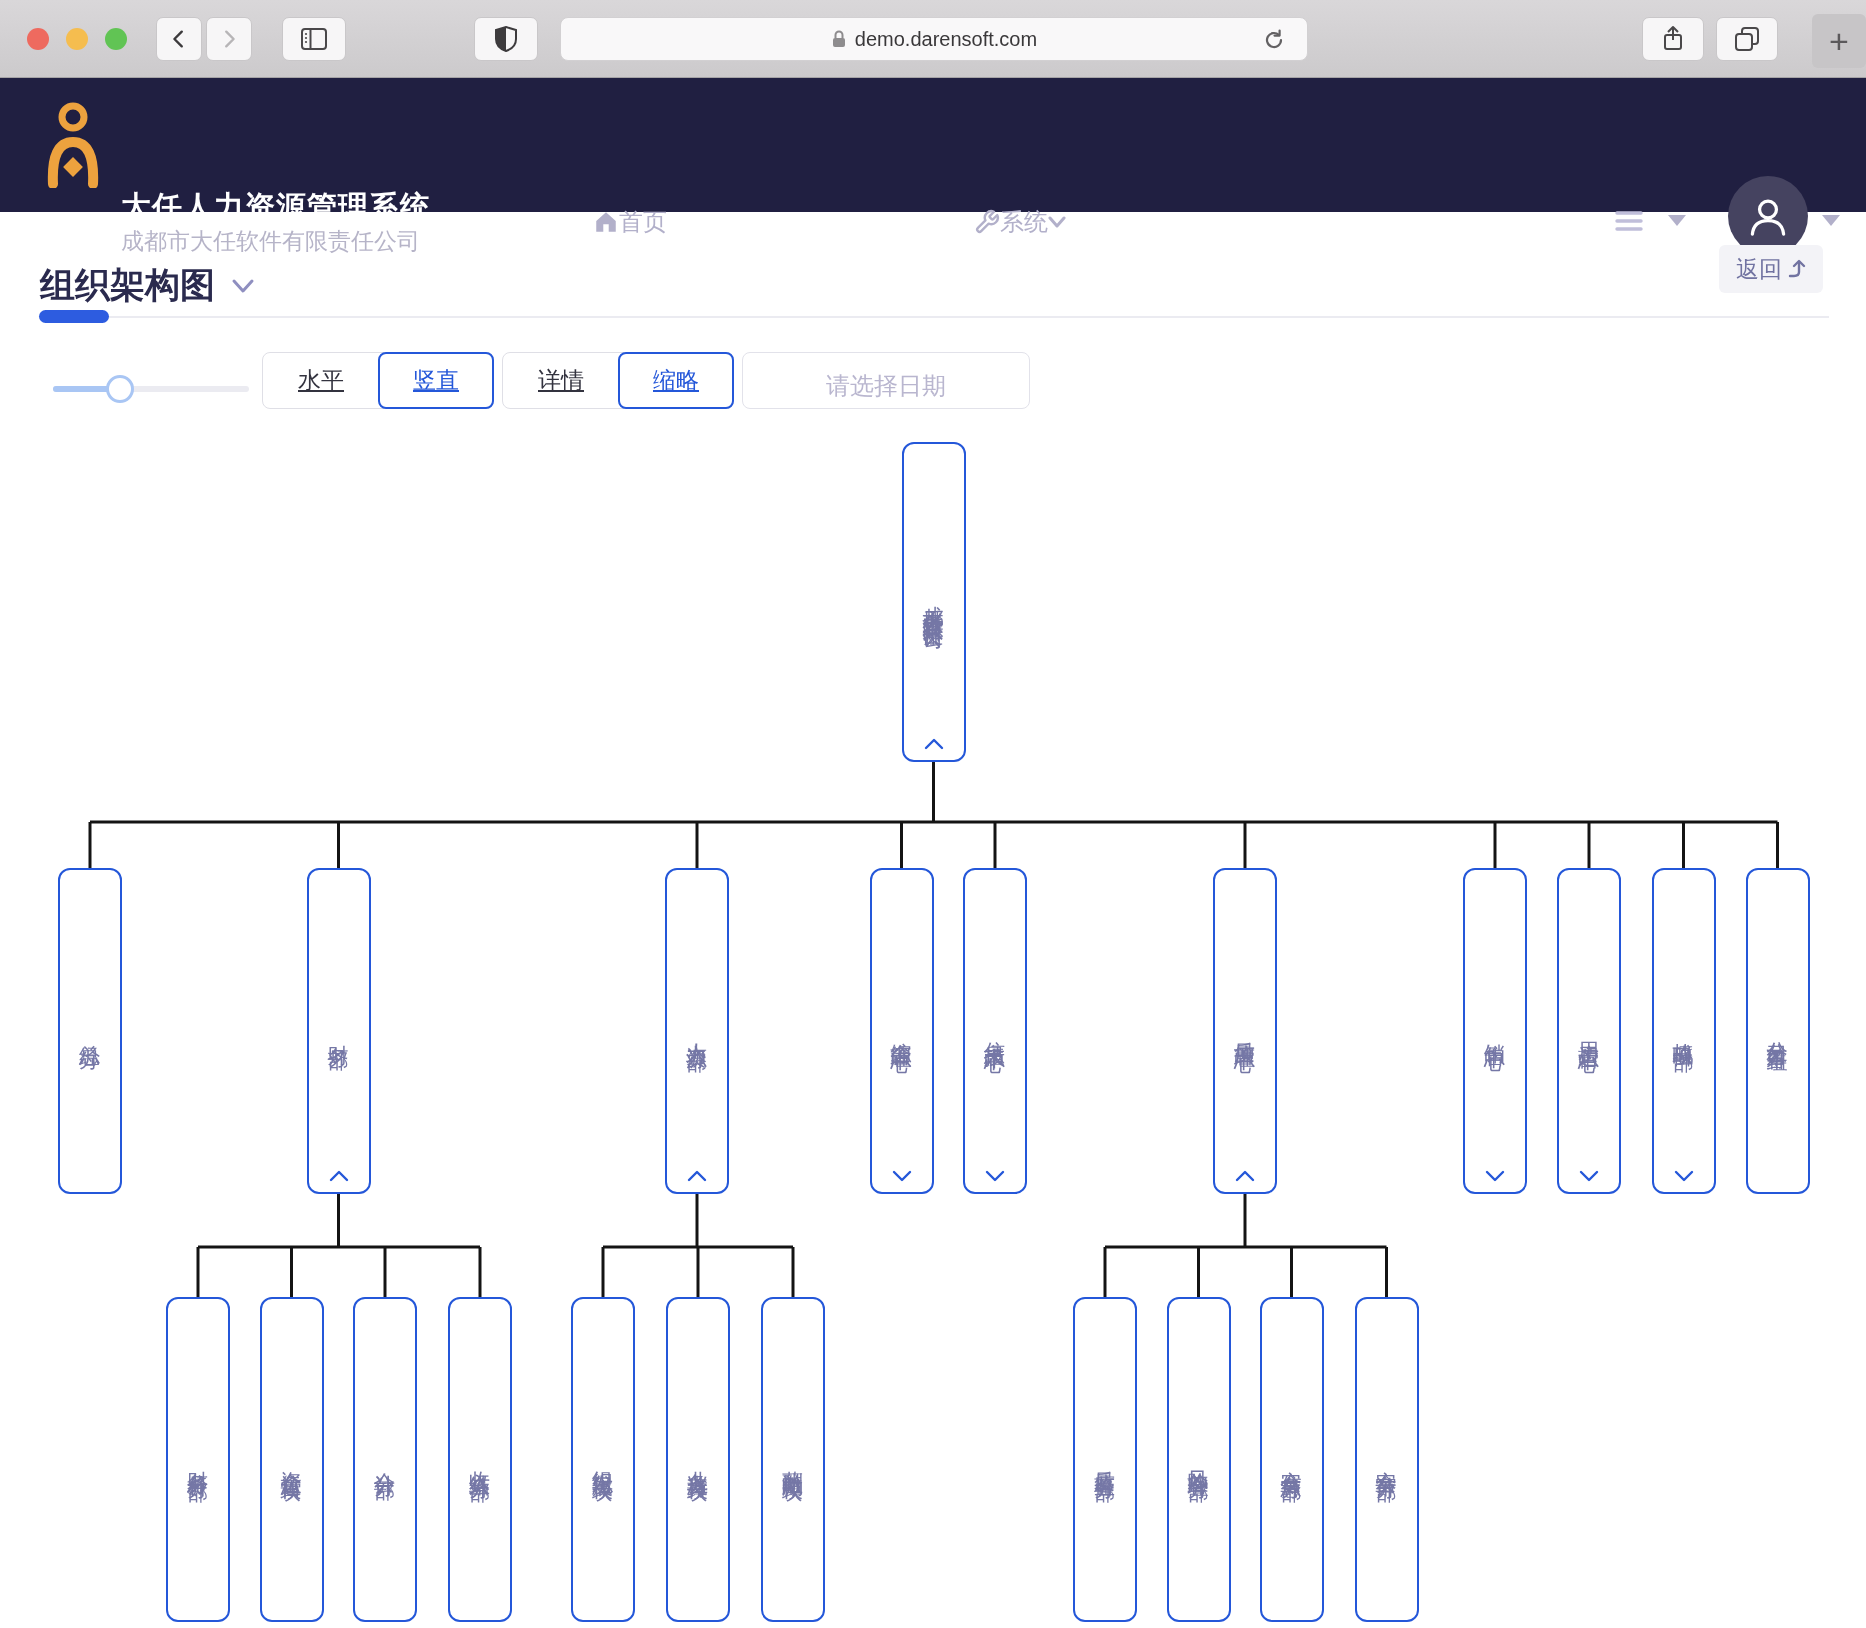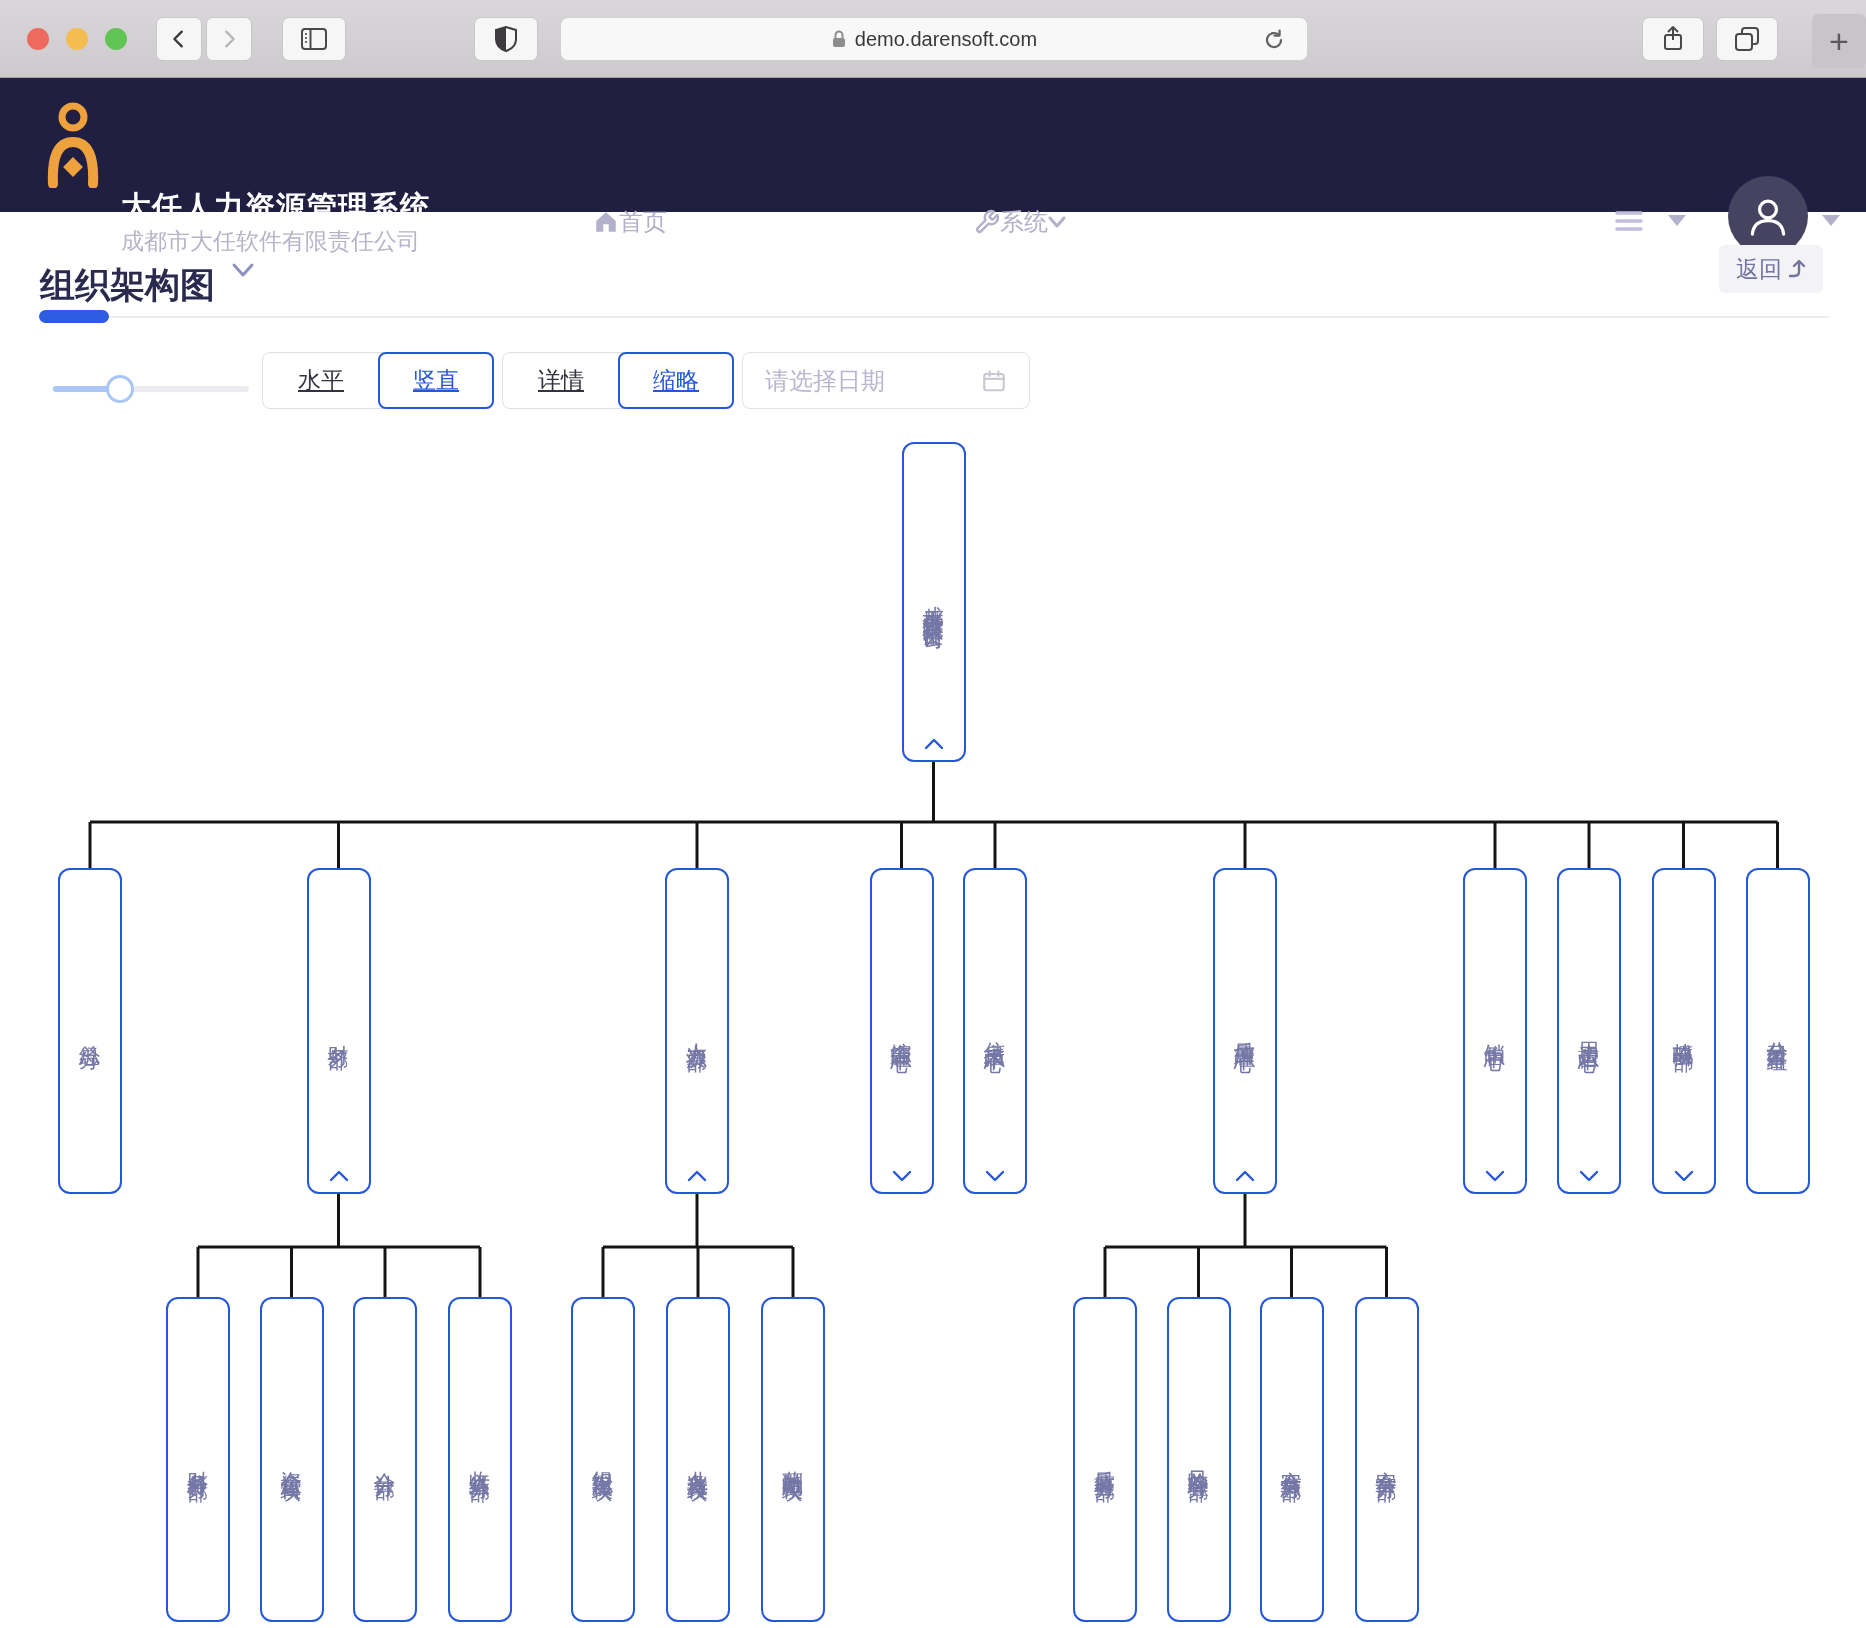--- a/index.html
+++ b/index.html
@@ -28,41 +28,41 @@
   .apps-btn { position:absolute; left:741px; top:110px; width:208px; height:64px; background:#2760e8;
     border-radius:8px; display:flex; align-items:center; justify-content:center; gap:14px;
     color:#ffffff; font-size:26px; font-weight:700; }
   .avatar { position:absolute; left:1728px; top:98px; width:80px; height:80px; border-radius:50%; background:#454360;
     display:flex; align-items:center; justify-content:center; }
   .caret { width:0; height:0; border-left:9px solid transparent; border-right:9px solid transparent;
     border-top:11px solid #b2b0ca; }
 
   
   .page-title { position:absolute; left:40px; top:262px; font-size:35px; font-weight:700; color:#2a2a4e;
-    display:flex; align-items:flex-start; gap:16px; }
+    display:flex; align-items:center; gap:16px; }
   .back-btn { position:absolute; left:1719px; top:245px; width:104px; height:48px; background:#f3f3f7;
     border-radius:6px; display:flex; align-items:center; justify-content:center; gap:4px;
     color:#7173a1; font-size:23px; }
   .progress-track { position:absolute; left:39px; top:316px; width:1790px; height:2px; background:#ebebf1; }
   .progress-pill { position:absolute; left:39px; top:310px; width:70px; height:13px; border-radius:7px; }
 
   
   .slider { position:absolute; left:53px; top:386px; width:196px; height:6px; background:#ebebf1; border-radius:3px; }
   .slider-fill { position:absolute; left:0; top:0; height:6px; background:#a9c6f4; border-radius:3px; }
   .slider-handle { position:absolute; top:-11px; width:28px; height:28px; background:#ffffff;
     border:3px solid #a9c6f4; border-radius:50%; }
   .btn-group { position:absolute; top:352px; height:57px; display:flex; background:#ffffff;
     border:1px solid #dfdfe6; border-radius:8px; }
   .seg { width:116px; height:100%; display:flex; align-items:center; justify-content:center;
     font-size:23px; color:#33333f; background:transparent; border:none;text-decoration:underline; }
   .seg.selected { border:2px solid #2457d9; border-radius:8px; margin:-1px; background:#ffffff;
     color:#2457d9; position:relative; z-index:1; height:57px; }
   .date-input { position:absolute; left:742px; top:352px; width:288px; height:57px; background:#ffffff;
     border:1px solid #e2e2ea; border-radius:8px; display:flex; align-items:center;
-    padding:10px 22px; font-size:24px; color:#b9b6cf; }
+    padding:17px 22px; font-size:24px; color:#b9b6cf;flex-direction:column; }
   .date-input .ph { flex:1; }
 
   
   .org-layer { position:absolute; left:0; top:0; width:1866px; height:1628px; }
   .org-node { position:absolute; background:#ffffff; border:2px solid #2457d9; border-radius:12px;
     display:flex; align-items:center; justify-content:center; }
   .org-label { writing-mode:vertical-rl; text-orientation:upright; font-size:21px; letter-spacing:2px;
     color:#7577a6; line-height:1; }
   .org-arrow { position:absolute; left:50%; bottom:10px; transform:translateX(-50%); }
 </style>

